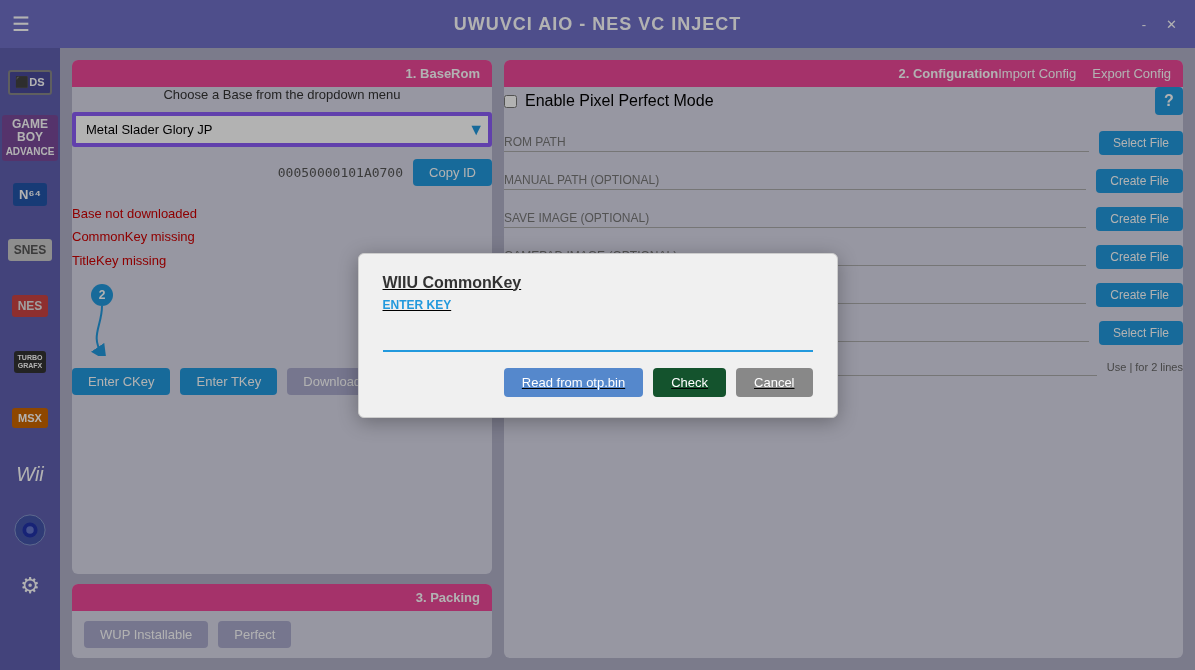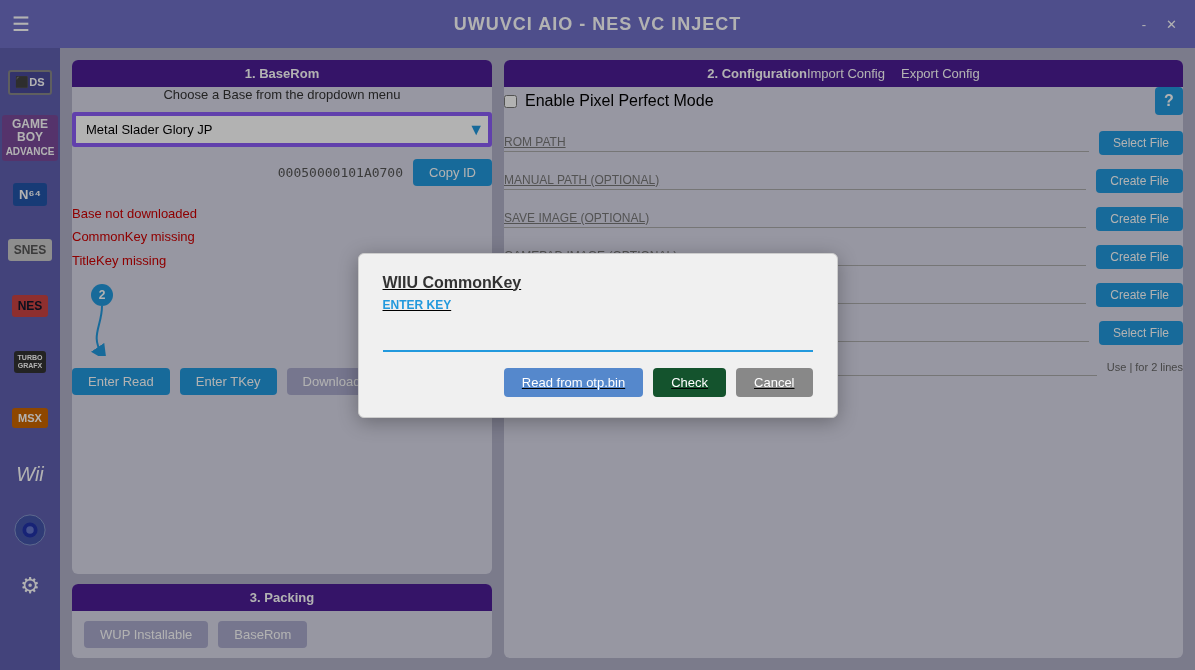--- a/index.html
+++ b/index.html
@@ -109,21 +109,21 @@
     .sidebar-icon-snes {
       background: #cccccc;
       color: #555;
       font-size: 12px;
       font-weight: bold;
       border-radius: 3px;
       padding: 4px 6px;
     }
     .sidebar-icon-nes {
       background: #cc4444;
-      color: #0f172a;
+      color: #e5e5e5;
       font-size: 12px;
       font-weight: bold;
       border-radius: 3px;
       padding: 4px 6px;
     }
     .sidebar-icon-tg {
       background: #333;
       color: white;
       font-size: 7px;
       font-weight: bold;
@@ -176,28 +176,28 @@
       gap: 10px;
     }
 
     
     .card {
       background: #d8d8e8;
       border-radius: 6px;
       overflow: hidden;
     }
     .card-header {
-      background: #4c1d95;
+      background: #ec4899;
       color: white;
       padding: 6px 12px;
       font-size: 13px;
       font-weight: 600;
       display: flex;
       align-items: center;
-      justify-content: center;
+      justify-content: flex-end;
     }
     .card-body {
       padding: 0;
     }
 
     
     .base-rom-card {
       flex: 1;
     }
     .base-rom-label {
@@ -343,21 +343,20 @@
       display: flex;
       align-items: center;
       gap: 10px;
     }
     .field-label {
       font-size: 12px;
       color: #777;
       flex: 1;
       border-bottom: 1px solid #aaa;
       padding-bottom: 2px;
-      text-decoration: underline;
     }
     .select-file-btn {
       background: #2299dd;
       color: white;
       border: none;
       padding: 5px 14px;
       border-radius: 4px;
       font-size: 12px;
       cursor: pointer;
       white-space: nowrap;
@@ -553,34 +552,34 @@
                 <defs>
                   <marker id="arrowhead" markerWidth="8" markerHeight="8" refX="4" refY="4" orient="auto">
                     <path d="M 0 0 L 8 4 L 0 8 Z" fill="#2299dd"></path>
                   </marker>
                 </defs>
               </svg>
             </div>
           </div>
 
           <div class="action-buttons">
-            <button class="btn-blue">Enter Read</button>
+            <button class="btn-blue">Enter CKey</button>
             <button class="btn-blue">Enter TKey</button>
             <button class="btn-gray" disabled="">Download</button>
           </div>
         </div>
       </div>
 
       <div class="card packing-card">
         <div class="card-header">
           <span>3. Packing</span>
         </div>
         <div class="packing-buttons">
           <button class="btn-gray" disabled="">WUP Installable</button>
-          <button class="btn-gray" disabled="">BaseRom</button>
+          <button class="btn-gray" disabled="">Perfect</button>
         </div>
       </div>
     </div>
 
     <div class="right-panel">
       <div class="card config-card">
         <div class="card-header">
           <span>2. Configuration</span>
           <div class="config-header-actions">
             <span class="config-header-btn">Import Config</span>

